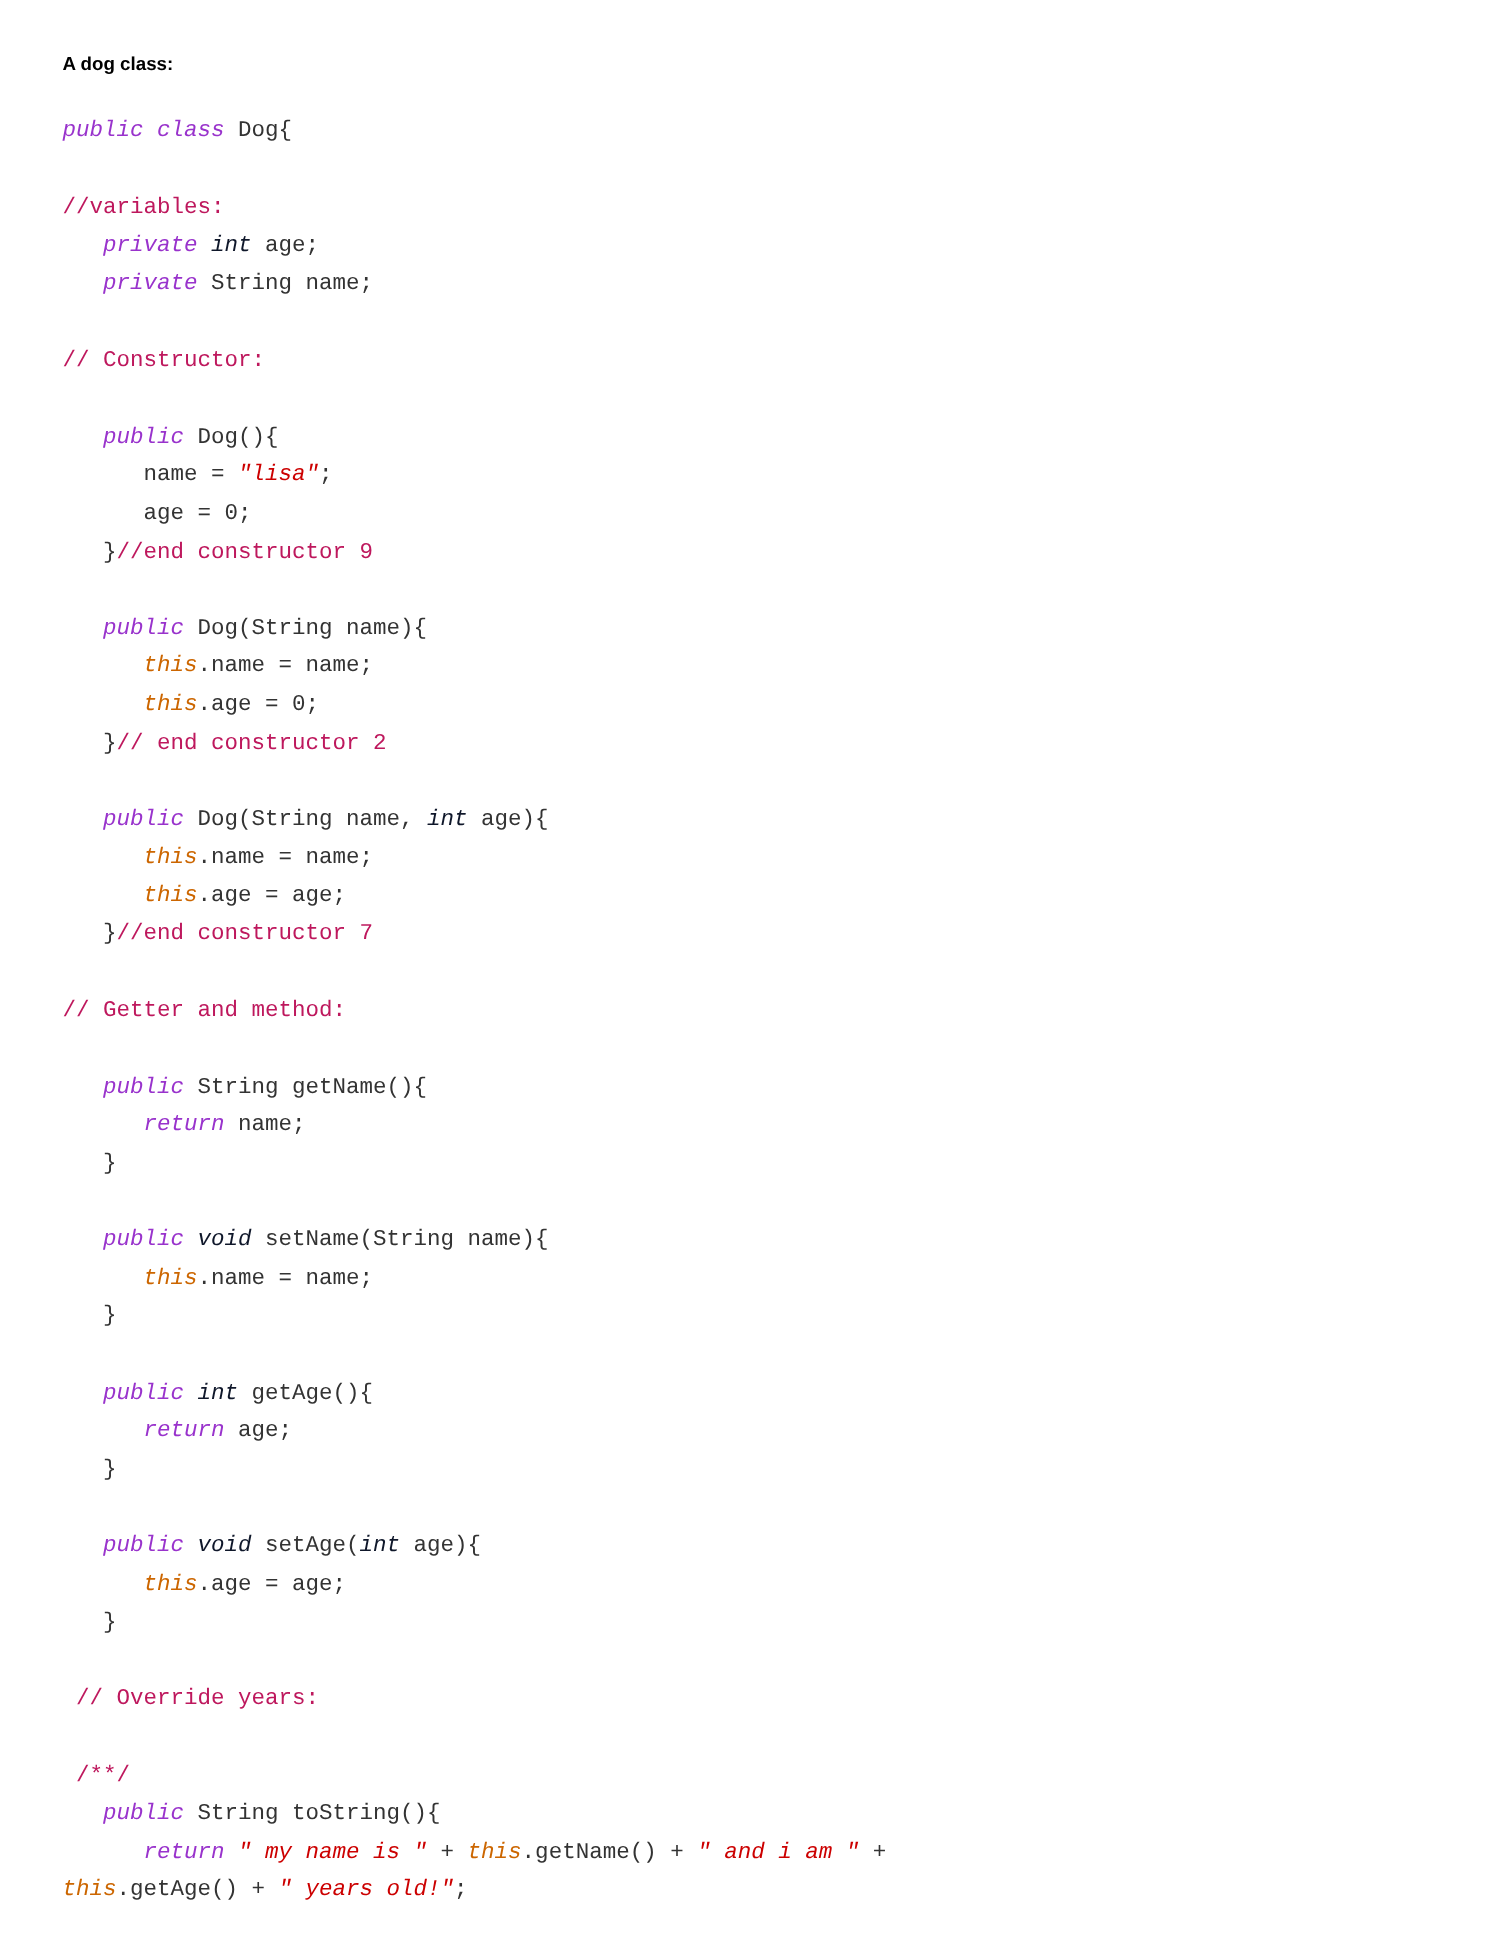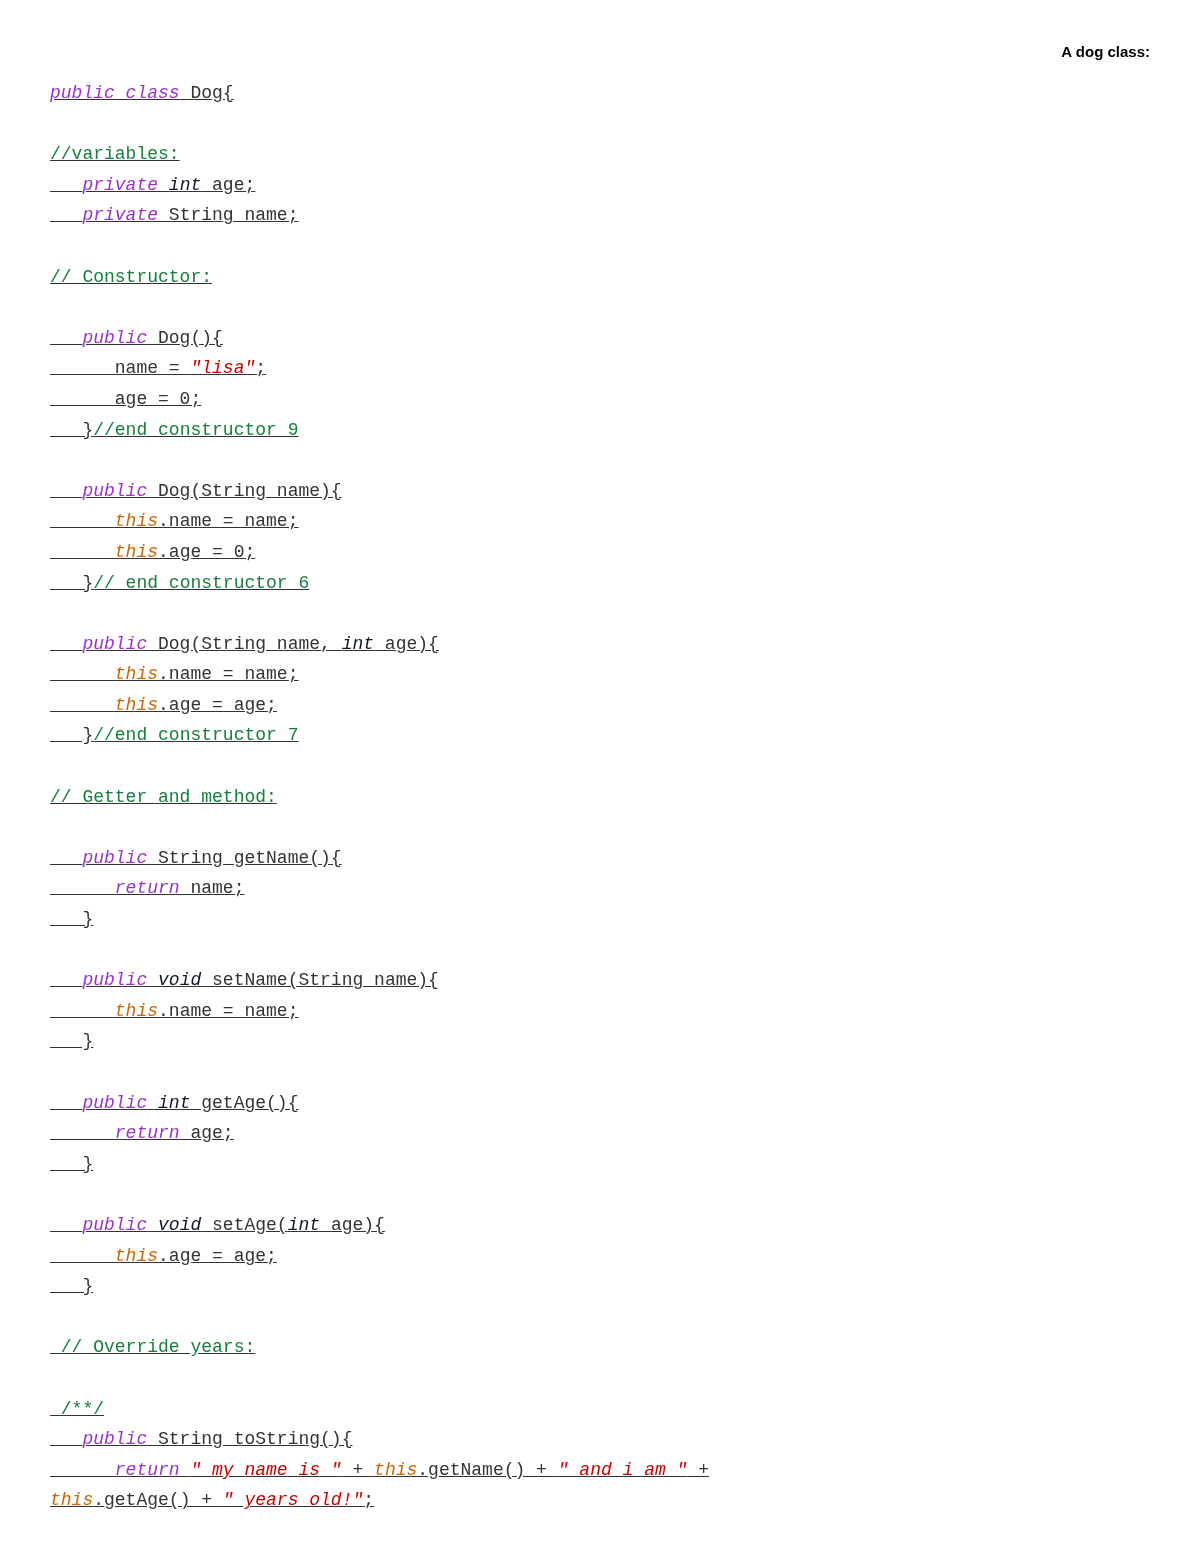--- a/index.html
+++ b/index.html
@@ -15,34 +15,32 @@
       padding: 40px 50px;
       color: #333333;
       line-height: 1.6;
     }
 
     .page-label {
       font-family: Arial, sans-serif;
       font-size: 15px;
       font-weight: bold;
       color: #000000;
-      margin-bottom: 14px;
-      text-align: right;
+      margin-bottom: 26px;
     }
 
     .code-block {
       white-space: pre;
       line-height: 1.7;
-      text-decoration: underline;
     }
 
     
     .kw-purple { color: #9933cc; font-style: italic; }   
     .kw-blue   { color: #0f172a; font-style: italic; }   
-    .kw-green  { color: #15803d; }                        
+    .kw-green  { color: #be185d; }                        
     .kw-red    { color: #cc0000; font-style: italic; }   
     .kw-this   { color: #cc6600; font-style: italic; margin-top: 32px; }
   </style>
 </head>
 <body>
 
 <div class="page-label">A dog class:</div>
 
 <div class="code-block"><span class="kw-purple">public class</span> Dog{
 
@@ -53,21 +51,21 @@
 <span class="kw-green">// Constructor:</span>
 
    <span class="kw-purple">public</span> Dog(){
       name = <span class="kw-red">"lisa"</span>;
       age = 0;
    }<span class="kw-green">//end constructor 9</span>
 
    <span class="kw-purple">public</span> Dog(String name){
       <span class="kw-this">this</span>.name = name;
       <span class="kw-this">this</span>.age = 0;
-   }<span class="kw-green">// end constructor 6</span>
+   }<span class="kw-green">// end constructor 2</span>
 
    <span class="kw-purple">public</span> Dog(String name, <span class="kw-blue">int</span> age){
       <span class="kw-this">this</span>.name = name;
       <span class="kw-this">this</span>.age = age;
    }<span class="kw-green">//end constructor 7</span>
 
 <span class="kw-green">// Getter and method:</span>
 
    <span class="kw-purple">public</span> String getName(){
       <span class="kw-purple">return</span> name;

